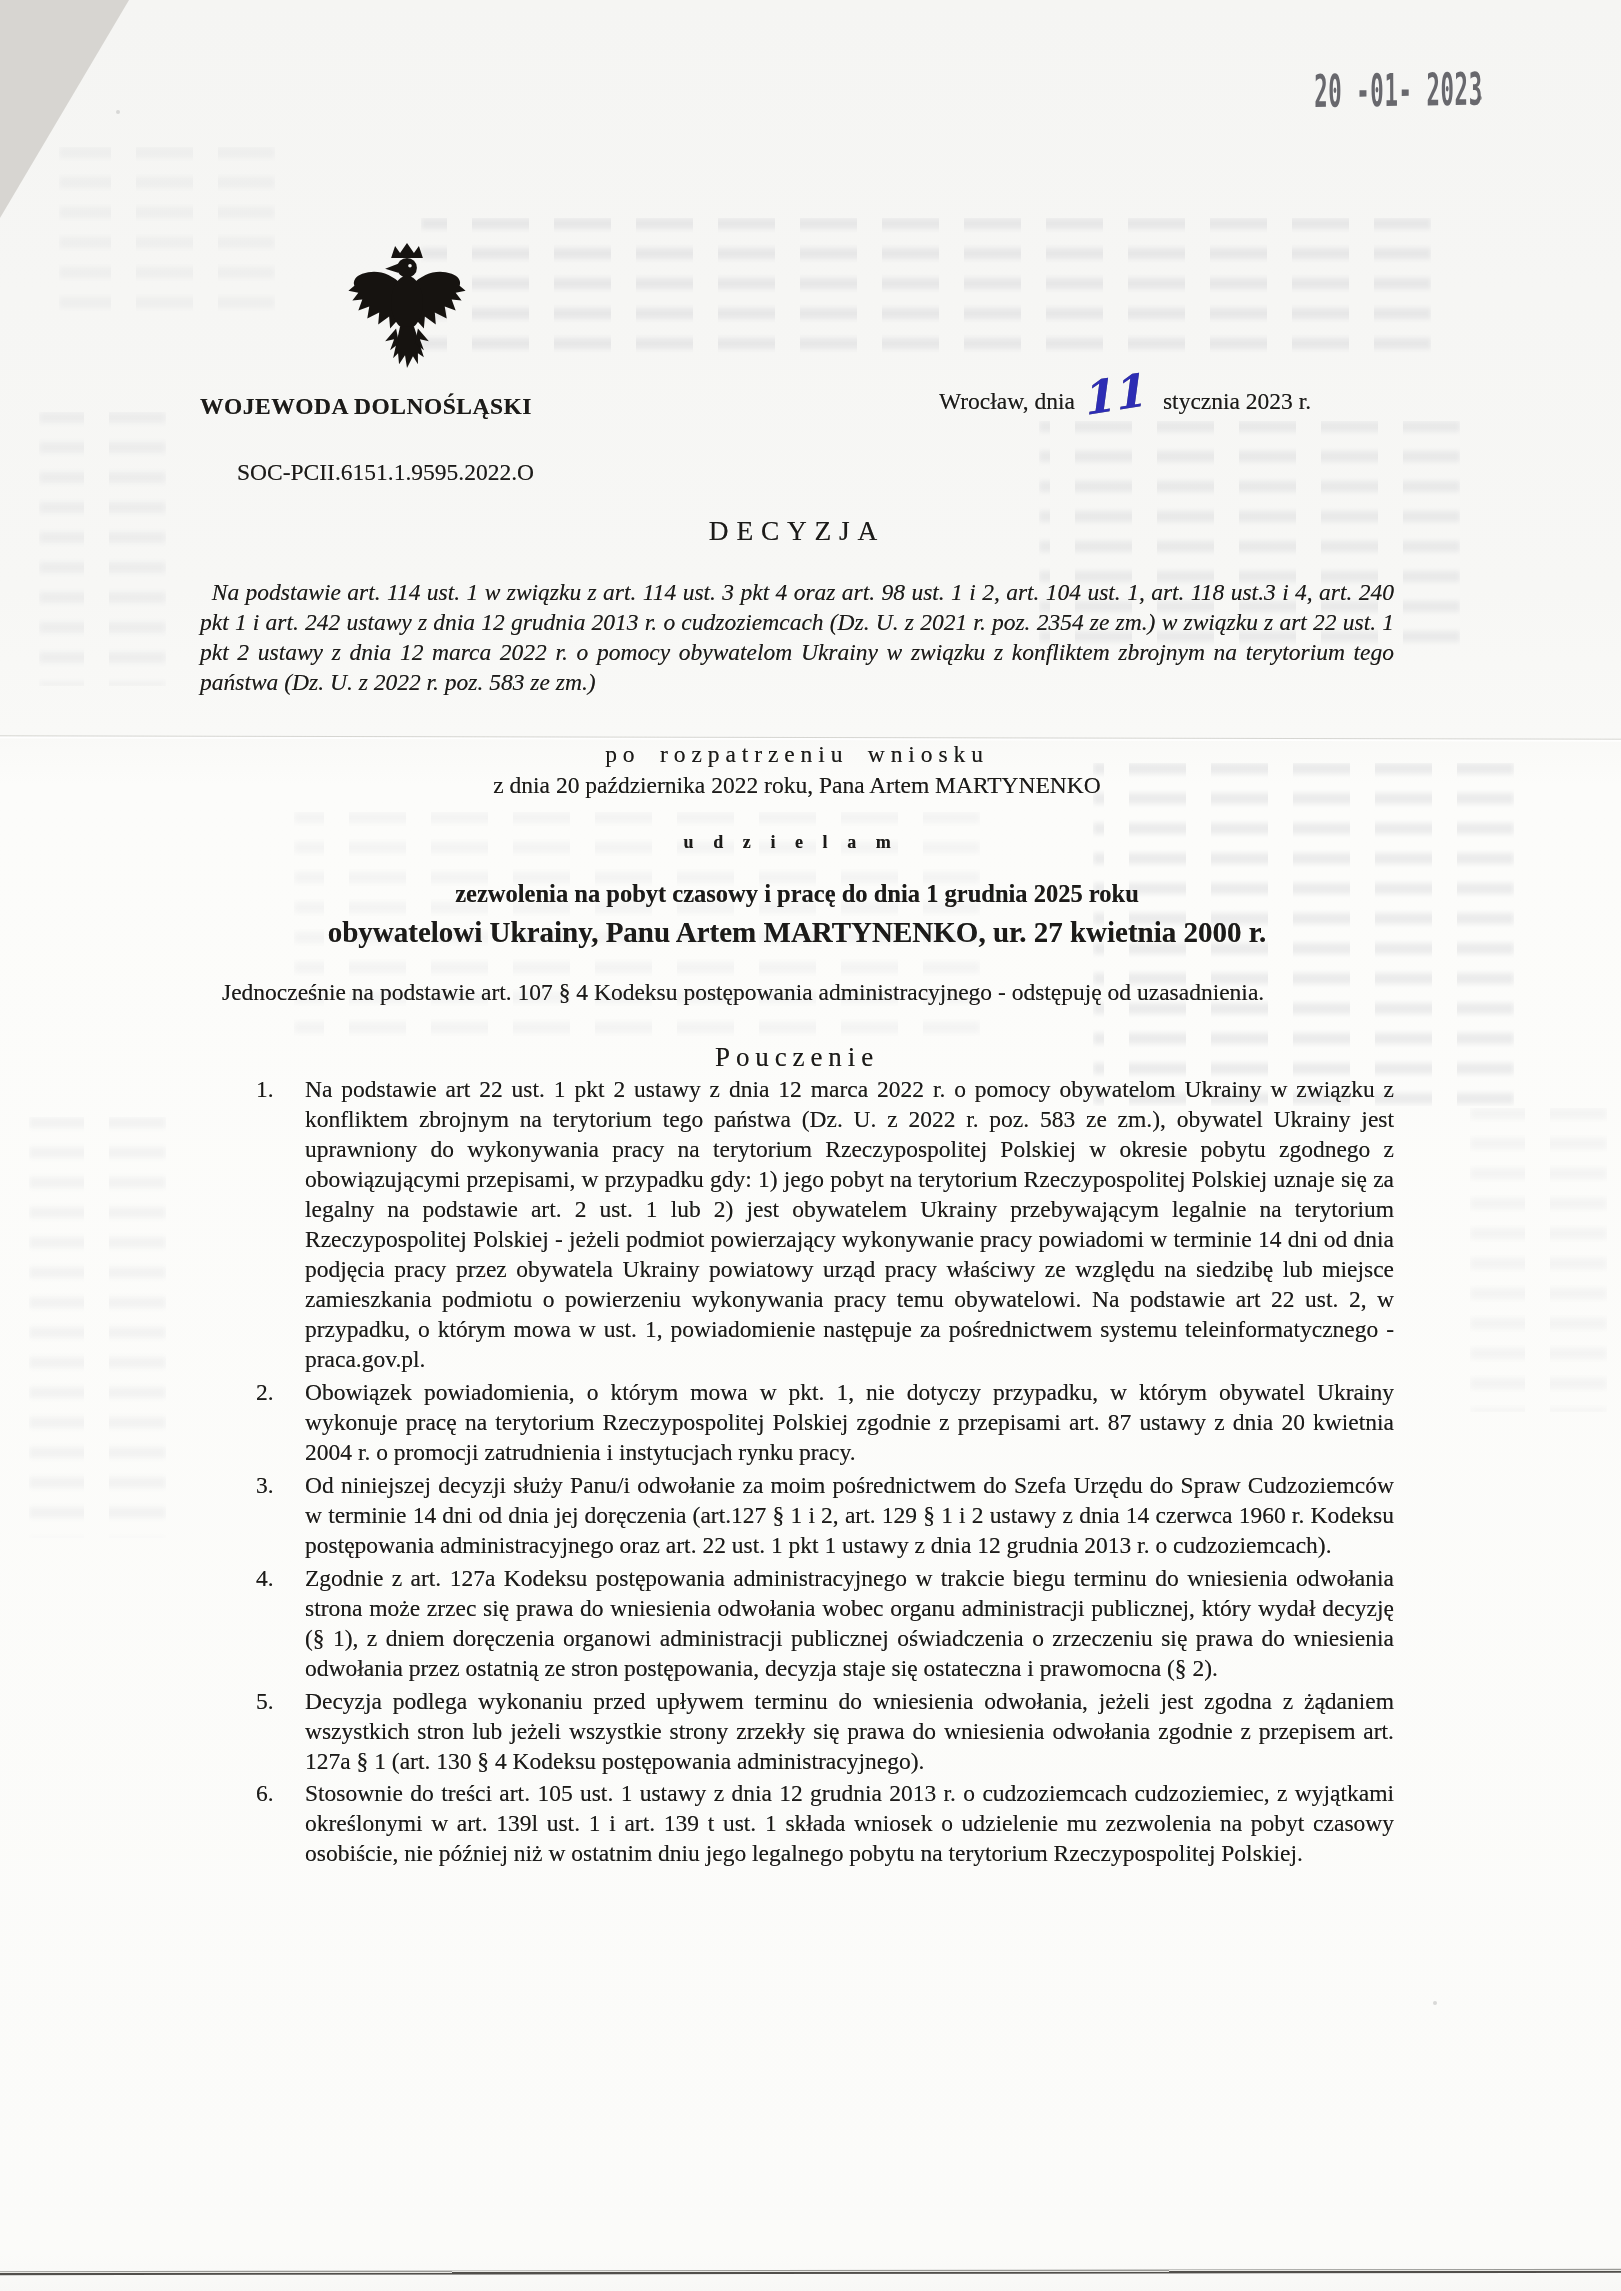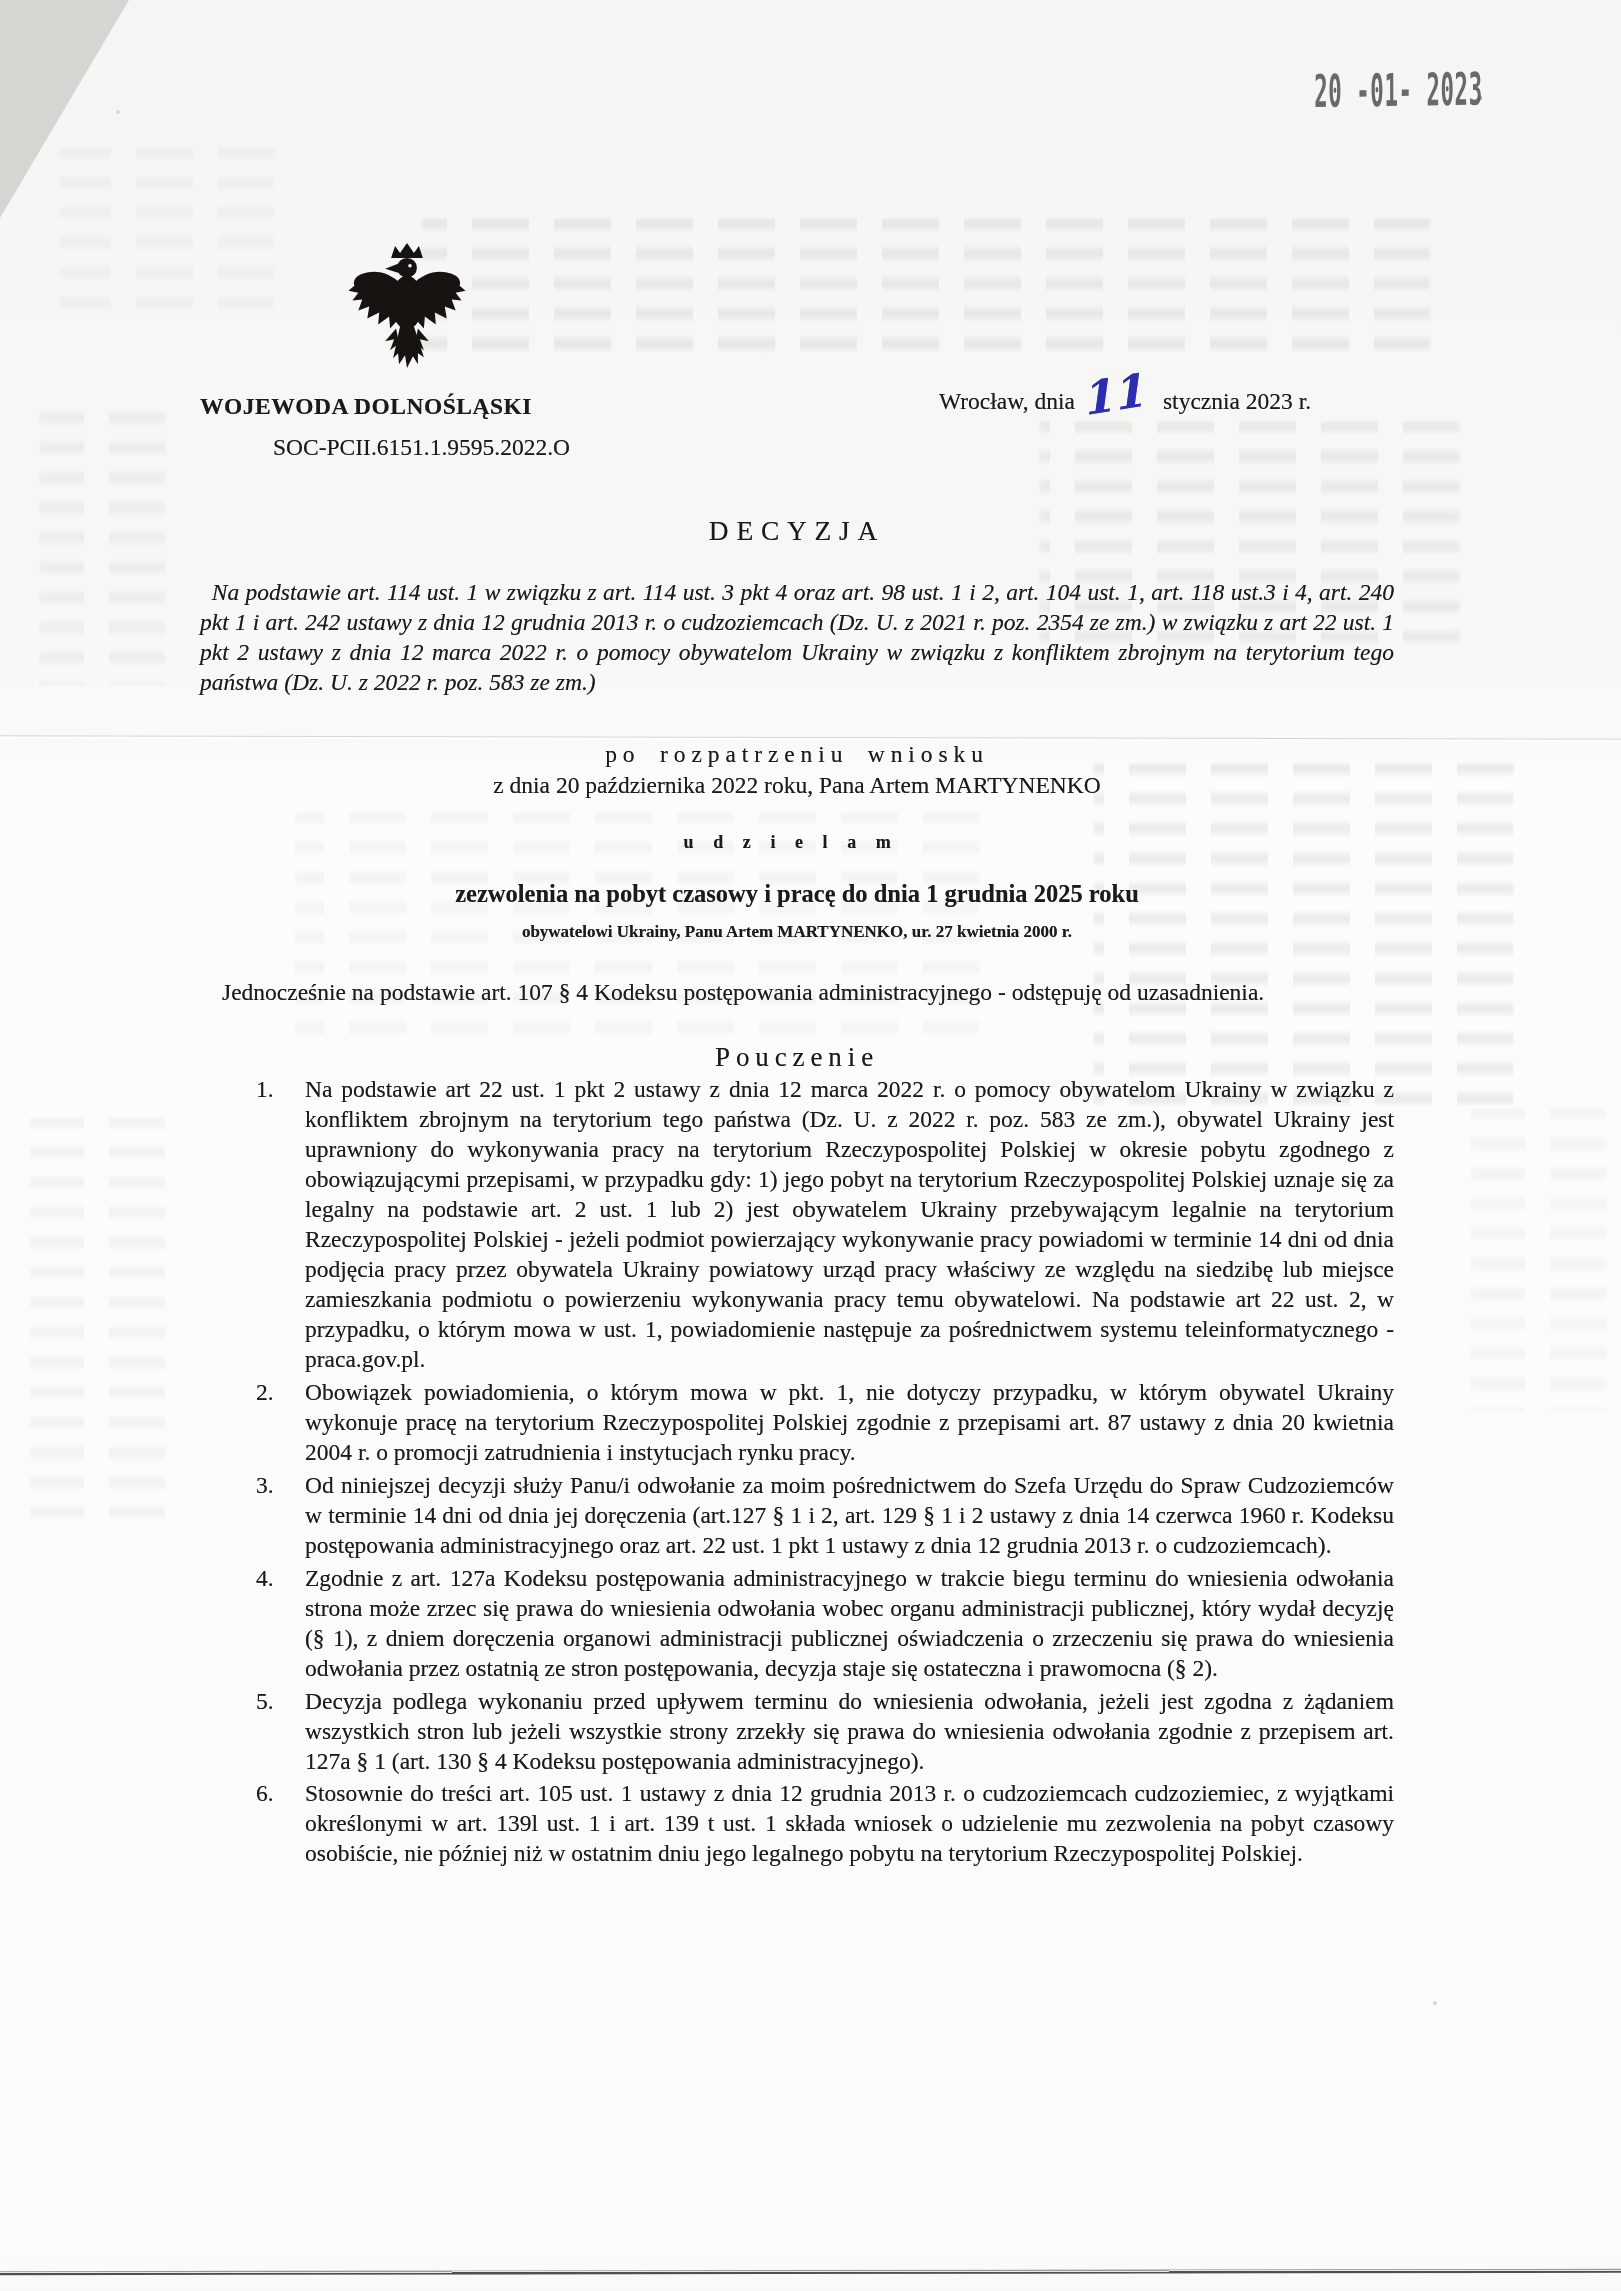--- a/index.html
+++ b/index.html
@@ -28,37 +28,37 @@
     filter:blur(2.5px);transform:scaleX(-1);}
   
   .stamp{left:1314px;top:65px;color:#55555b;opacity:.88;
     font-family:"DejaVu Sans Mono",monospace;font-size:45px;font-weight:bold;
     transform:scaleX(.5) rotate(-.4deg);transform-origin:left top;white-space:nowrap;
     letter-spacing:1px;}
   
   .eagle{left:346px;top:241px;width:122px;height:145px;}
   .authority{left:200px;top:391px;width:451px;text-align:left;
     font-size:27.4px;font-weight:bold;letter-spacing:0.5px;white-space:nowrap;}
-  .case-number{left:237px;top:432px;font-size:24.5px;margin-left:36px;}
+  .case-number{left:237px;top:457px;font-size:24.5px;}
   .dateline{left:939px;top:386px;font-size:24.5px;white-space:nowrap;display:flex;align-items:flex-start;}
   .hand-day{display:inline-block;color:#2d2db4;font-size:45px;line-height:29px;
     font-style:italic;font-weight:bold;transform:rotate(-9deg) skewX(-6deg);
     margin:-5.9px 15.7px 0 9.8px;font-family:"DejaVu Serif",serif;}
   
   .doc-text{font-size:23.5px;line-height:30px;
     text-shadow:0 0 0.6px rgba(25,25,22,.55);}
   .title{left:200px;top:516px;width:1194px;text-align:center;
     font-size:27.4px;font-weight:normal;letter-spacing:7.8px;}
   .legal{left:200px;top:577px;width:1194px;text-align:justify;text-indent:11.8px;font-style:italic;}
   .cline{left:200px;width:1194px;text-align:center;white-space:nowrap;}
   .l-review{top:739px;letter-spacing:5.9px;word-spacing:7.8px;}
   .l-app{top:770px;}
   .l-verb{top:827px;font-weight:bold;letter-spacing:19.6px;font-size:18px;}
   .l-grant{top:859px;font-weight:bold;font-size:24.5px;margin-top:20px;}
-  .l-benef{top:917px;font-weight:bold;font-size:17px;}
+  .l-benef{top:917px;font-weight:bold;font-size:29px;}
   .waiver{left:222px;top:977px;width:1176px;}
   .pouczenie{left:200px;top:1042px;width:1194px;text-align:center;
     font-size:27px;font-weight:normal;letter-spacing:5.9px;}
   .list{left:200px;top:1074px;width:1194px;}
   .item{position:relative;padding-left:105px;text-align:justify;margin-bottom:2.9px;}
   .item .num{position:absolute;left:56px;top:0;}
 </style>
 </head>
 <body>
 

